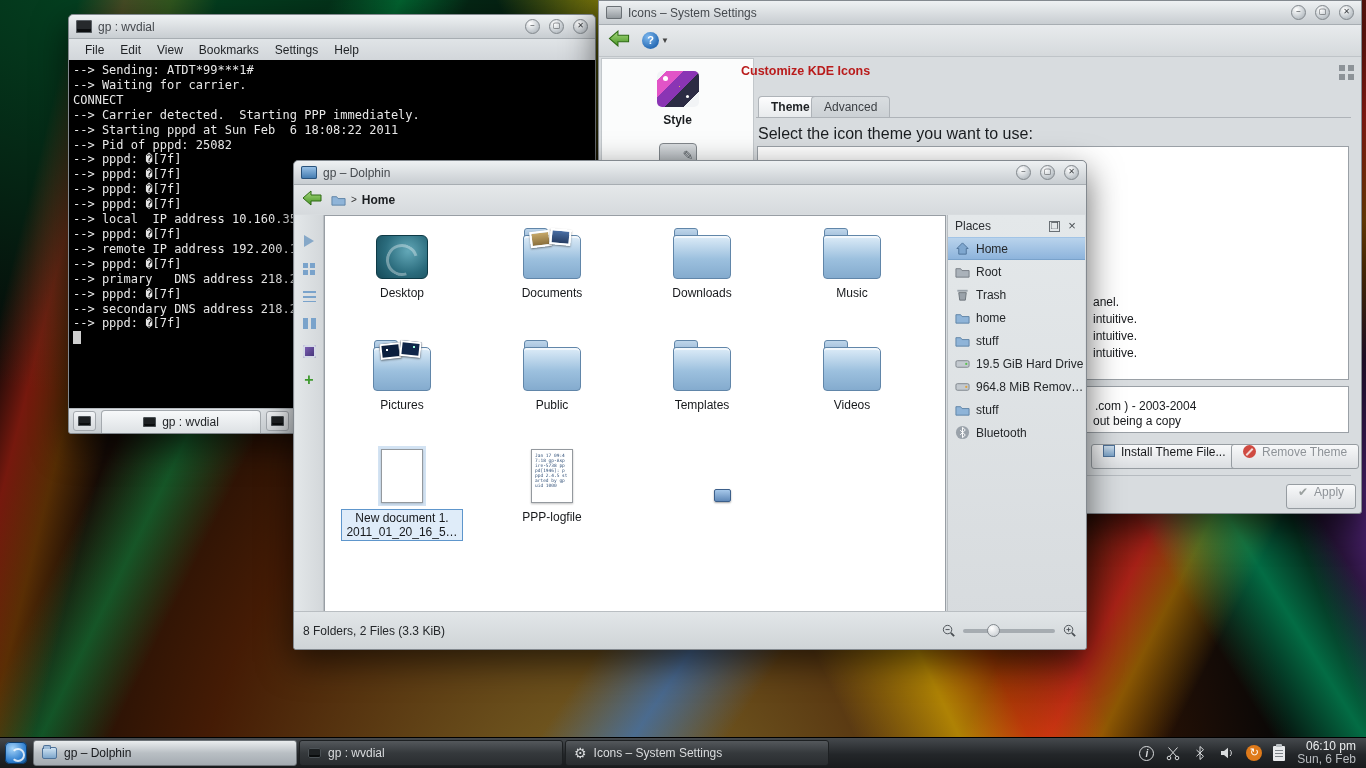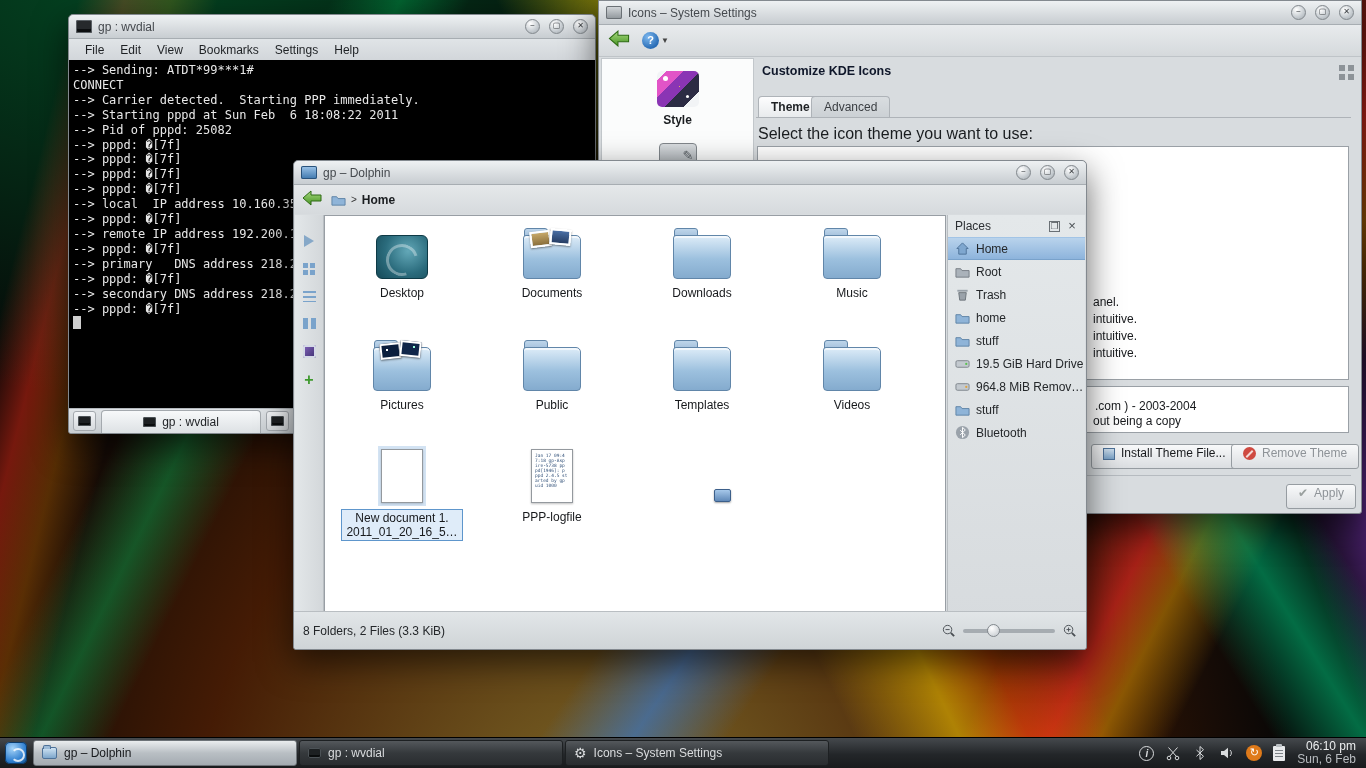--- a/index.html
+++ b/index.html
@@ -72,33 +72,33 @@
     background:#fbfcfc;border:1px solid #c2c7cb;}
   .cat{display:flex;flex-direction:column;align-items:center;padding-top:12px;gap:6px;}
   .style-ico{width:42px;height:36px;border-radius:5px;position:relative;overflow:hidden;
     background:linear-gradient(135deg,#f2f4f6 12%,#e254c7 12% 34%,#8a35b4 34% 56%,#2c2c44 56% 80%,#f2f4f6 80%);}
   .style-ico::after{content:"";position:absolute;left:6px;top:5px;width:5px;height:5px;border-radius:50%;
     background:#fff;box-shadow:22px 18px 0 -1px #fff,14px 8px 0 -2px #ffd24a;}
   .cat-label{font-size:12px;font-weight:bold;color:#1a1d20;}
   .cat2-ico{width:38px;height:30px;margin-top:10px;border-radius:4px;
     background:linear-gradient(#d9dde0,#9aa0a5);border:1px solid #80868b;position:relative;}
   .cat2-ico::after{content:"✎";position:absolute;right:2px;top:4px;font-size:13px;color:#5a6065;}
-  .ss-heading{position:absolute;left:163px;top:63px;font-size:12.5px;font-weight:bold;color:#0f172a;}
+  .ss-heading{position:absolute;left:142px;top:63px;font-size:12.5px;font-weight:bold;color:#b91c1c;}
   .ss-tab{position:absolute;top:95px;height:22px;padding:0 12px;line-height:21px;font-size:12px;
     border:1px solid #aeb3b8;border-bottom:none;border-radius:4px 4px 0 0;color:#1e2124;}
   .ss-tab.active{left:159px;background:linear-gradient(#fdfdfe,#e7eaec);font-weight:bold;}
   .ss-tab.idle{left:212px;background:linear-gradient(#d9dde0,#cbd0d4);color:#3a3e42;}
   .ss-tabline{position:absolute;left:157px;right:10px;top:116px;height:1px;background:#aeb3b8;}
   .ss-instruction{position:absolute;left:159px;top:124px;font-size:16px;color:#1a1d20;}
   .ss-list{position:absolute;left:158px;top:145px;right:12px;height:234px;
     background:#fff;border:1px solid #9aa0a6;}
   .frag{position:absolute;font-size:12px;color:#17191c;white-space:nowrap;}
   .ss-desc{position:absolute;left:158px;top:385px;right:12px;height:47px;
     background:#fff;border:1px solid #9aa0a6;}
-  .ss-btn{position:absolute;height:25px;display:inline-flex;align-items:flex-end;gap:6px;padding:8px 11px;
+  .ss-btn{position:absolute;height:25px;display:inline-flex;align-items:flex-start;gap:6px;padding:0 11px;
     background:linear-gradient(#f8f9fa,#dbdee1);border:1px solid #969ca1;border-radius:3px;
     font-size:12px;color:#17191c;}
   .ss-btn.disabled{color:#8e9398;}
   .mini-box-ico{width:12px;height:12px;background:linear-gradient(#cfe0ef,#7ba3c8);border:1px solid #4e7299;}
   .no-ico{width:13px;height:13px;border-radius:50%;background:#cf4a41;position:relative;}
   .no-ico::after{content:"";position:absolute;left:2px;top:5.5px;width:9px;height:2px;background:#f4d9d6;transform:rotate(-45deg);}
   .check-ico{color:#9aa09f;font-size:12px;}
   .ss-sep{position:absolute;left:160px;right:10px;top:474px;height:1px;background:#b6bbc0;}
   .ss-grid-ico{position:absolute;right:16px;top:64px;width:6px;height:6px;background:#8d9398;
     box-shadow:9px 0 0 #8d9398,0 9px 0 #8d9398,9px 9px 0 #8d9398;}
@@ -227,20 +227,21 @@
     <div class="menubar">
       <span class="menu-item">File</span>
       <span class="menu-item">Edit</span>
       <span class="menu-item">View</span>
       <span class="menu-item">Bookmarks</span>
       <span class="menu-item">Settings</span>
       <span class="menu-item">Help</span>
     </div>
     <div class="term-screen">
       <div class="tline">--&gt; Sending: ATDT*99***1#</div>
+      <div class="tline">--&gt; Waiting for carrier.</div>
       <div class="tline">CONNECT</div>
       <div class="tline">--&gt; Carrier detected.  Starting PPP immediately.</div>
       <div class="tline">--&gt; Starting pppd at Sun Feb  6 18:08:22 2011</div>
       <div class="tline">--&gt; Pid of pppd: 25082</div>
       <div class="tline">--&gt; pppd: �[7f]</div>
       <div class="tline">--&gt; pppd: �[7f]</div>
       <div class="tline">--&gt; pppd: �[7f]</div>
       <div class="tline">--&gt; pppd: �[7f]</div>
       <div class="tline">--&gt; local  IP address 10.160.35.</div>
       <div class="tline">--&gt; pppd: �[7f]</div>

